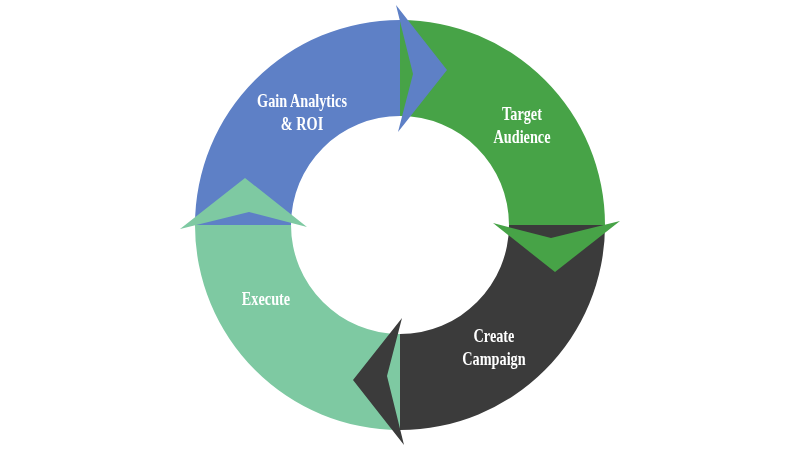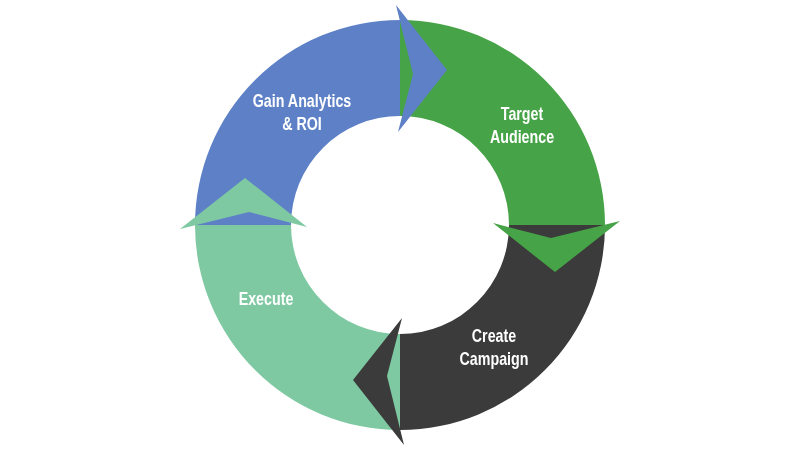--- a/index.html
+++ b/index.html
@@ -2,21 +2,21 @@
 <html><head>
 <meta charset="utf-8">
 <style>
   html, body { margin: 0; padding: 0; background: #ffffff; }
   .stage {
     position: relative;
     width: 800px;
     height: 450px;
     background: #ffffff;
     overflow: hidden;
-    font-family: Liberation Sans, sans-serif;
+    font-family: Liberation Serif, serif;
   }
   .stage svg { position: absolute; left: 0; top: 0; }
   .seg-path { stroke: none; }
   .label {
     position: absolute;
     color: #ffffff;
     font-weight: bold;
     font-size: 19px;
     line-height: 23px;
     text-align: center;

